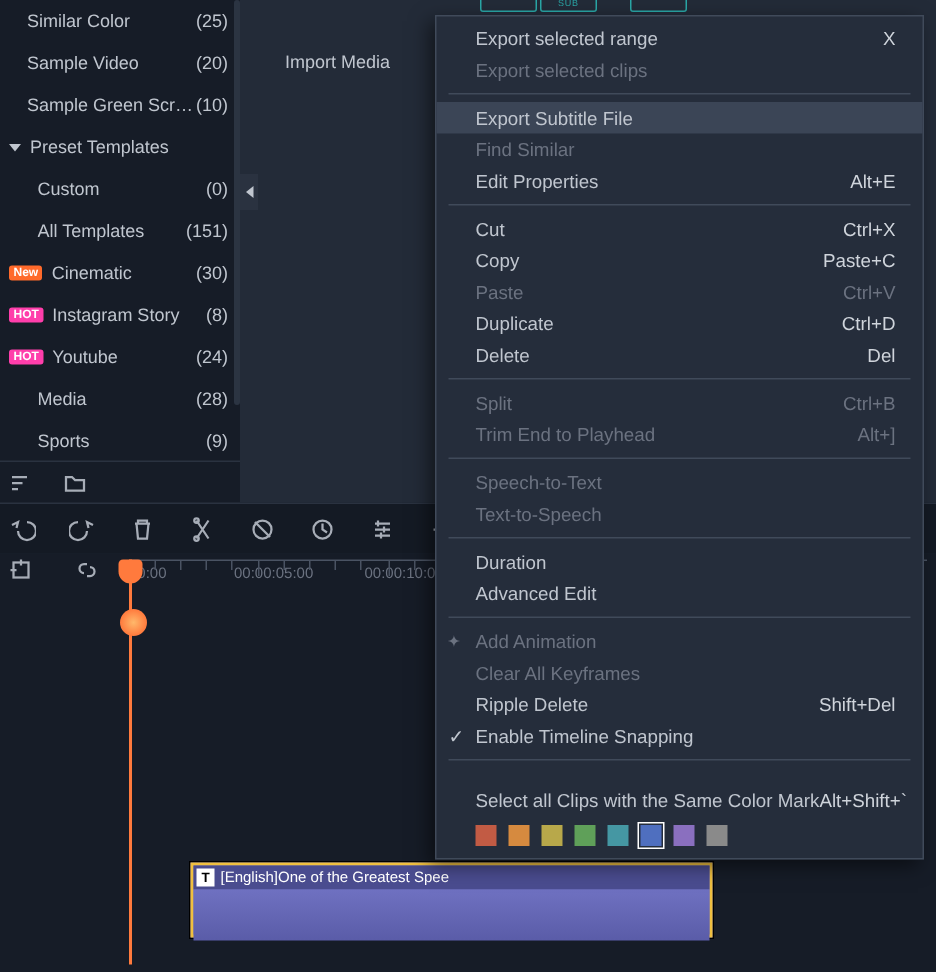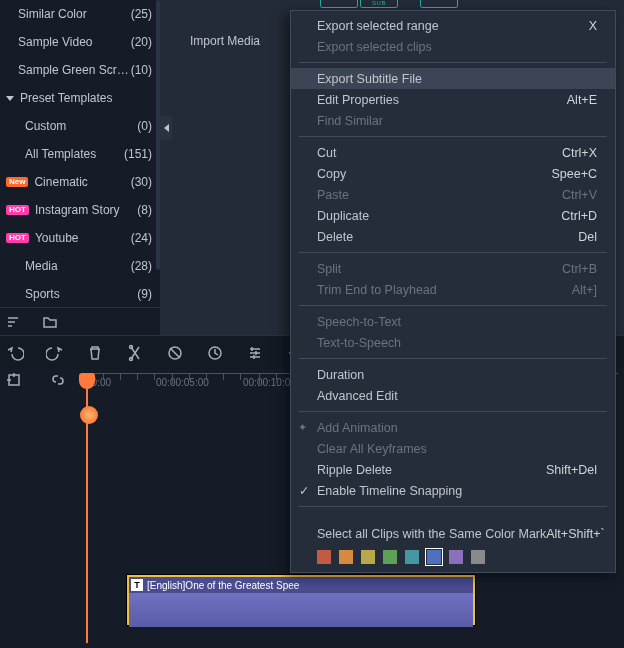--- a/index.html
+++ b/index.html
@@ -309,36 +309,36 @@
       </div>
       <div class="ctx-item dis" style="position: relative;">
         <span>Export selected clips</span>
         <span class="sc"></span>
       </div>
       <div class="ctx-sep"></div>
       <div class="ctx-item hl" style="position: relative;">
         <span>Export Subtitle File</span>
         <span class="sc"></span>
       </div>
+      <div class="ctx-item dis" style="position: relative;">
+        <span>Find Similar</span>
+        <span class="sc"></span>
+      </div>
       <div class="ctx-item" style="position: relative;">
         <span>Edit Properties</span>
         <span class="sc">Alt+E</span>
       </div>
-      <div class="ctx-item dis" style="position: relative;">
-        <span>Find Similar</span>
-        <span class="sc"></span>
-      </div>
       <div class="ctx-sep"></div>
       <div class="ctx-item" style="position: relative;">
         <span>Cut</span>
         <span class="sc">Ctrl+X</span>
       </div>
       <div class="ctx-item" style="position: relative;">
         <span>Copy</span>
-        <span class="sc">Spee+C</span>
+        <span class="sc">Paste+C</span>
       </div>
       <div class="ctx-item dis" style="position: relative;">
         <span>Paste</span>
         <span class="sc">Ctrl+V</span>
       </div>
       <div class="ctx-item" style="position: relative;">
         <span>Duplicate</span>
         <span class="sc">Ctrl+D</span>
       </div>
       <div class="ctx-item" style="position: relative;">

